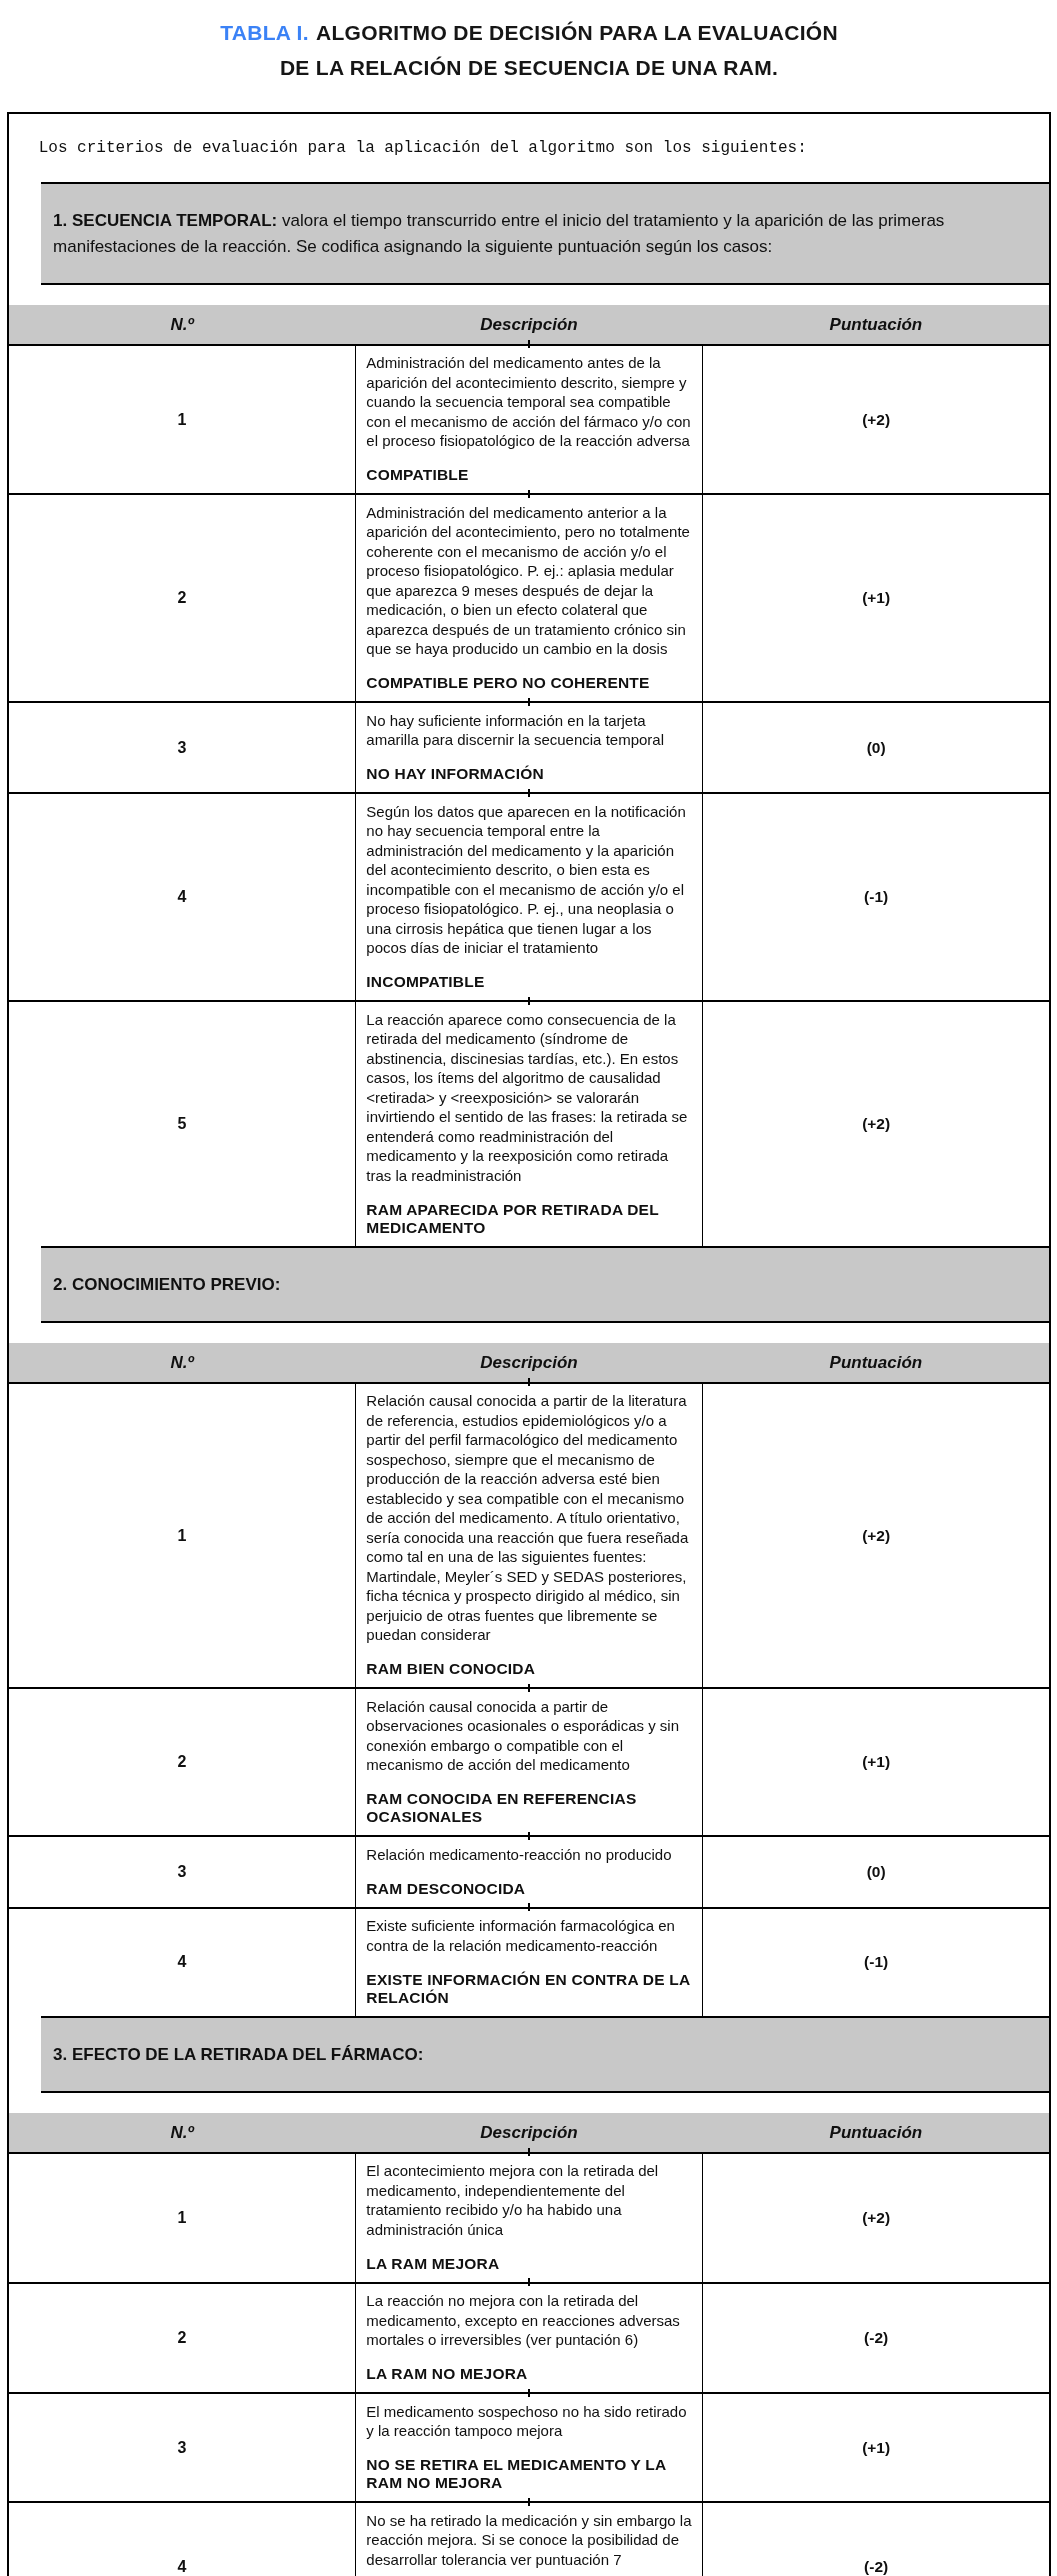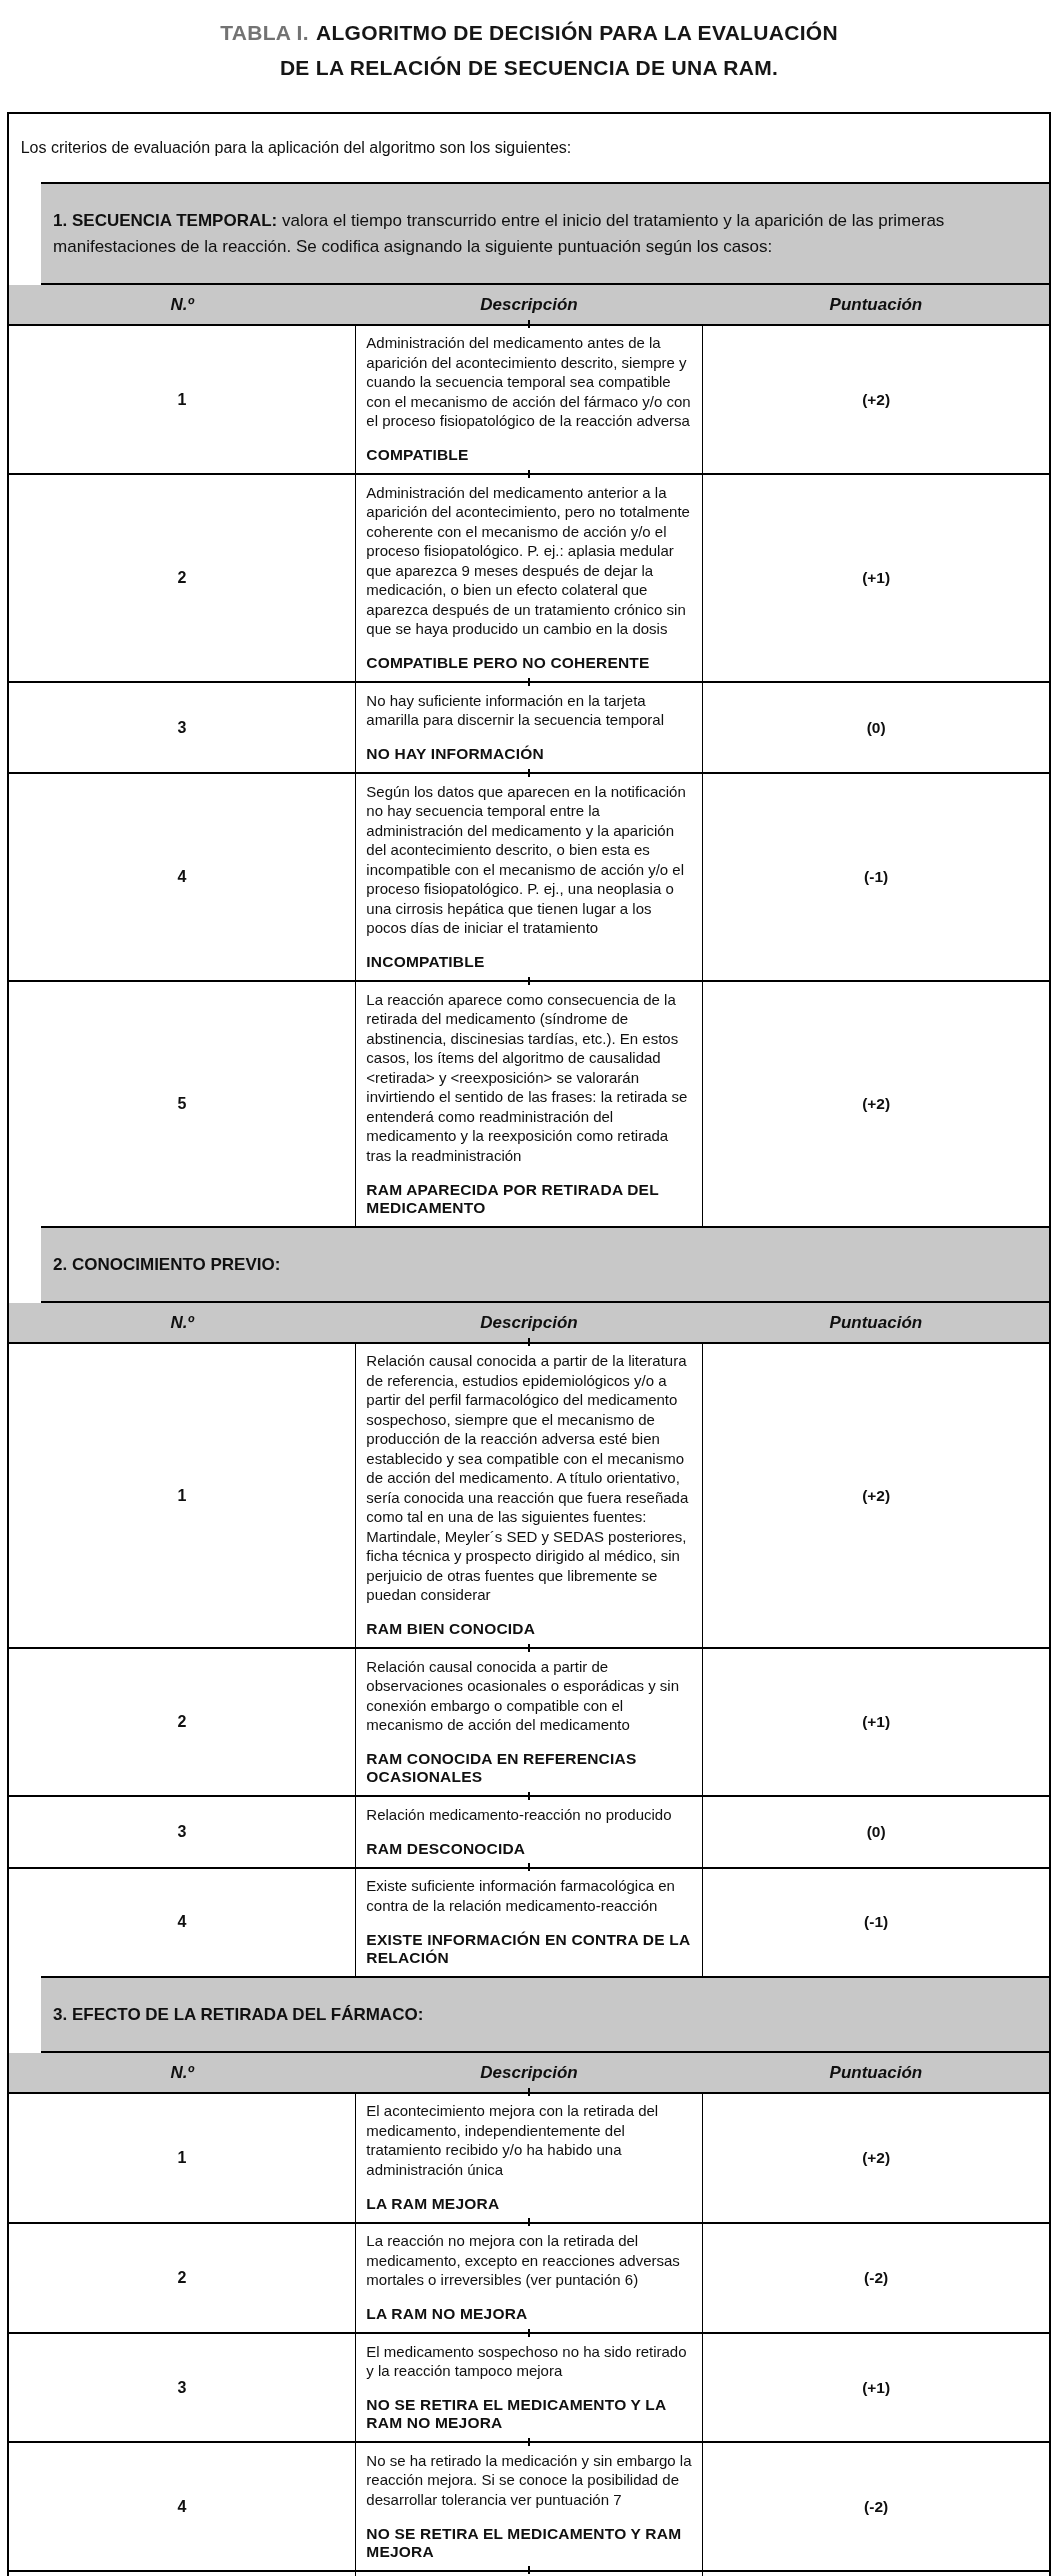--- a/index.html
+++ b/index.html
@@ -16,45 +16,46 @@
   
   .doc-title {
     text-align: center;
     margin: 3.1px 0 27px 0;
     font-weight: bold;
     font-size: 21px;
     line-height: 1.62;
     color: #161616;
     letter-spacing: 0.3px;
   }
-  .title-prefix { color: #737373; margin-right: 7.2px; }
+  .title-prefix { color: #3b82f6; margin-right: 7.2px; }
 
   
   .doc-table {
     border: 2.6px solid #000;
     margin: 0 6.7px;
   }
   .intro {
-    padding: 24px 12px;
+    padding: 24px 30px;
     font-size: 16px;
     line-height: 1.3;
+    font-family: Liberation Mono, monospace;
   }
   .sec-header {
     background: #c8c8c8;
     border-top: 2.1px solid #000;
     border-bottom: 2.1px solid #000;
     padding: 24px 12.4px;
     font-size: 17px;
     line-height: 1.5;
     margin-left: 32px;
   }
   .sec-header .sec-bold { font-weight: bold; }
 
   
-  table.rules { width: 100%; border-collapse: collapse; table-layout: fixed; }
+  table.rules { width: 100%; border-collapse: collapse; table-layout: fixed; margin-top: 20px; }
   table.rules td { border-top: 2.1px solid #000; }
   table.rules tr:first-child td { border-top: none; }
   tr.head-row td {
     background: #c8c8c8;
     font-style: italic;
     font-weight: bold;
     font-size: 17px;
     text-align: center;
     padding: 9.3px 4.1px;
   }

